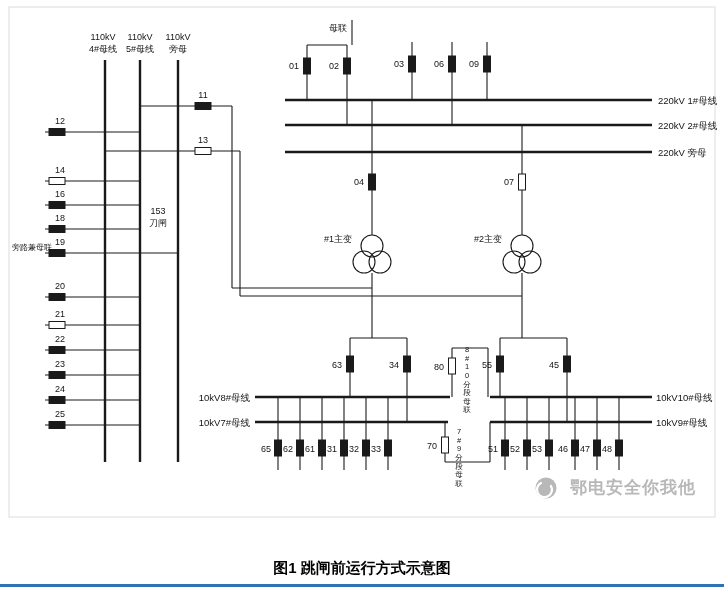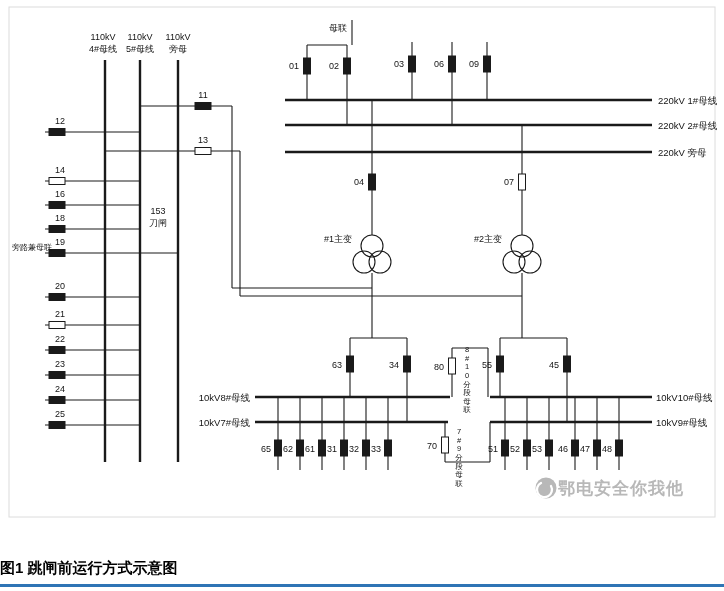--- a/index.html
+++ b/index.html
@@ -1,24 +1,24 @@
 <!DOCTYPE html>
 <html><head>
 <meta charset="utf-8">
 <style>
   html,body{margin:0;padding:0;background:#ffffff;}
   body{width:724px;height:591px;position:relative;overflow:hidden;
        font-family:"Liberation Sans", sans-serif;}
   .page{position:absolute;inset:0;background:#fff;}
   #diagram-svg{position:absolute;left:0;top:0;}
   svg text{font-family:"Liberation Sans", sans-serif;}
-  .watermark{position:absolute;left:534px;top:476px;display:flex;align-items:center;
-             gap:0;font-size:17px;font-weight:bold;letter-spacing:1px;color:#b8b8b8;}
+  .watermark{position:absolute;left:534px;top:476px;display:flex;align-items:flex-start;
+             gap:12px;font-size:17px;font-weight:bold;letter-spacing:1px;color:#b8b8b8;}
   .watermark .wm-logo{flex:0 0 auto;display:block;}
-  .caption{position:absolute;top:559px;left:0;width:724px;text-align:left;
+  .caption{position:absolute;top:559px;left:0;width:724px;text-align:center;
            font-size:15px;font-weight:bold;color:#000;}
   .footer-rule{position:absolute;top:584px;left:0;width:724px;height:3px;background:#2e74b5;}
 </style>
 </head>
 <body>
 
 <div class="page">
 
   <svg id="diagram-svg" width="724" height="530" viewBox="0 0 724 530">
       <rect x="9" y="7" width="706" height="510" fill="none" stroke="#dcdcdc" stroke-width="1"></rect>

